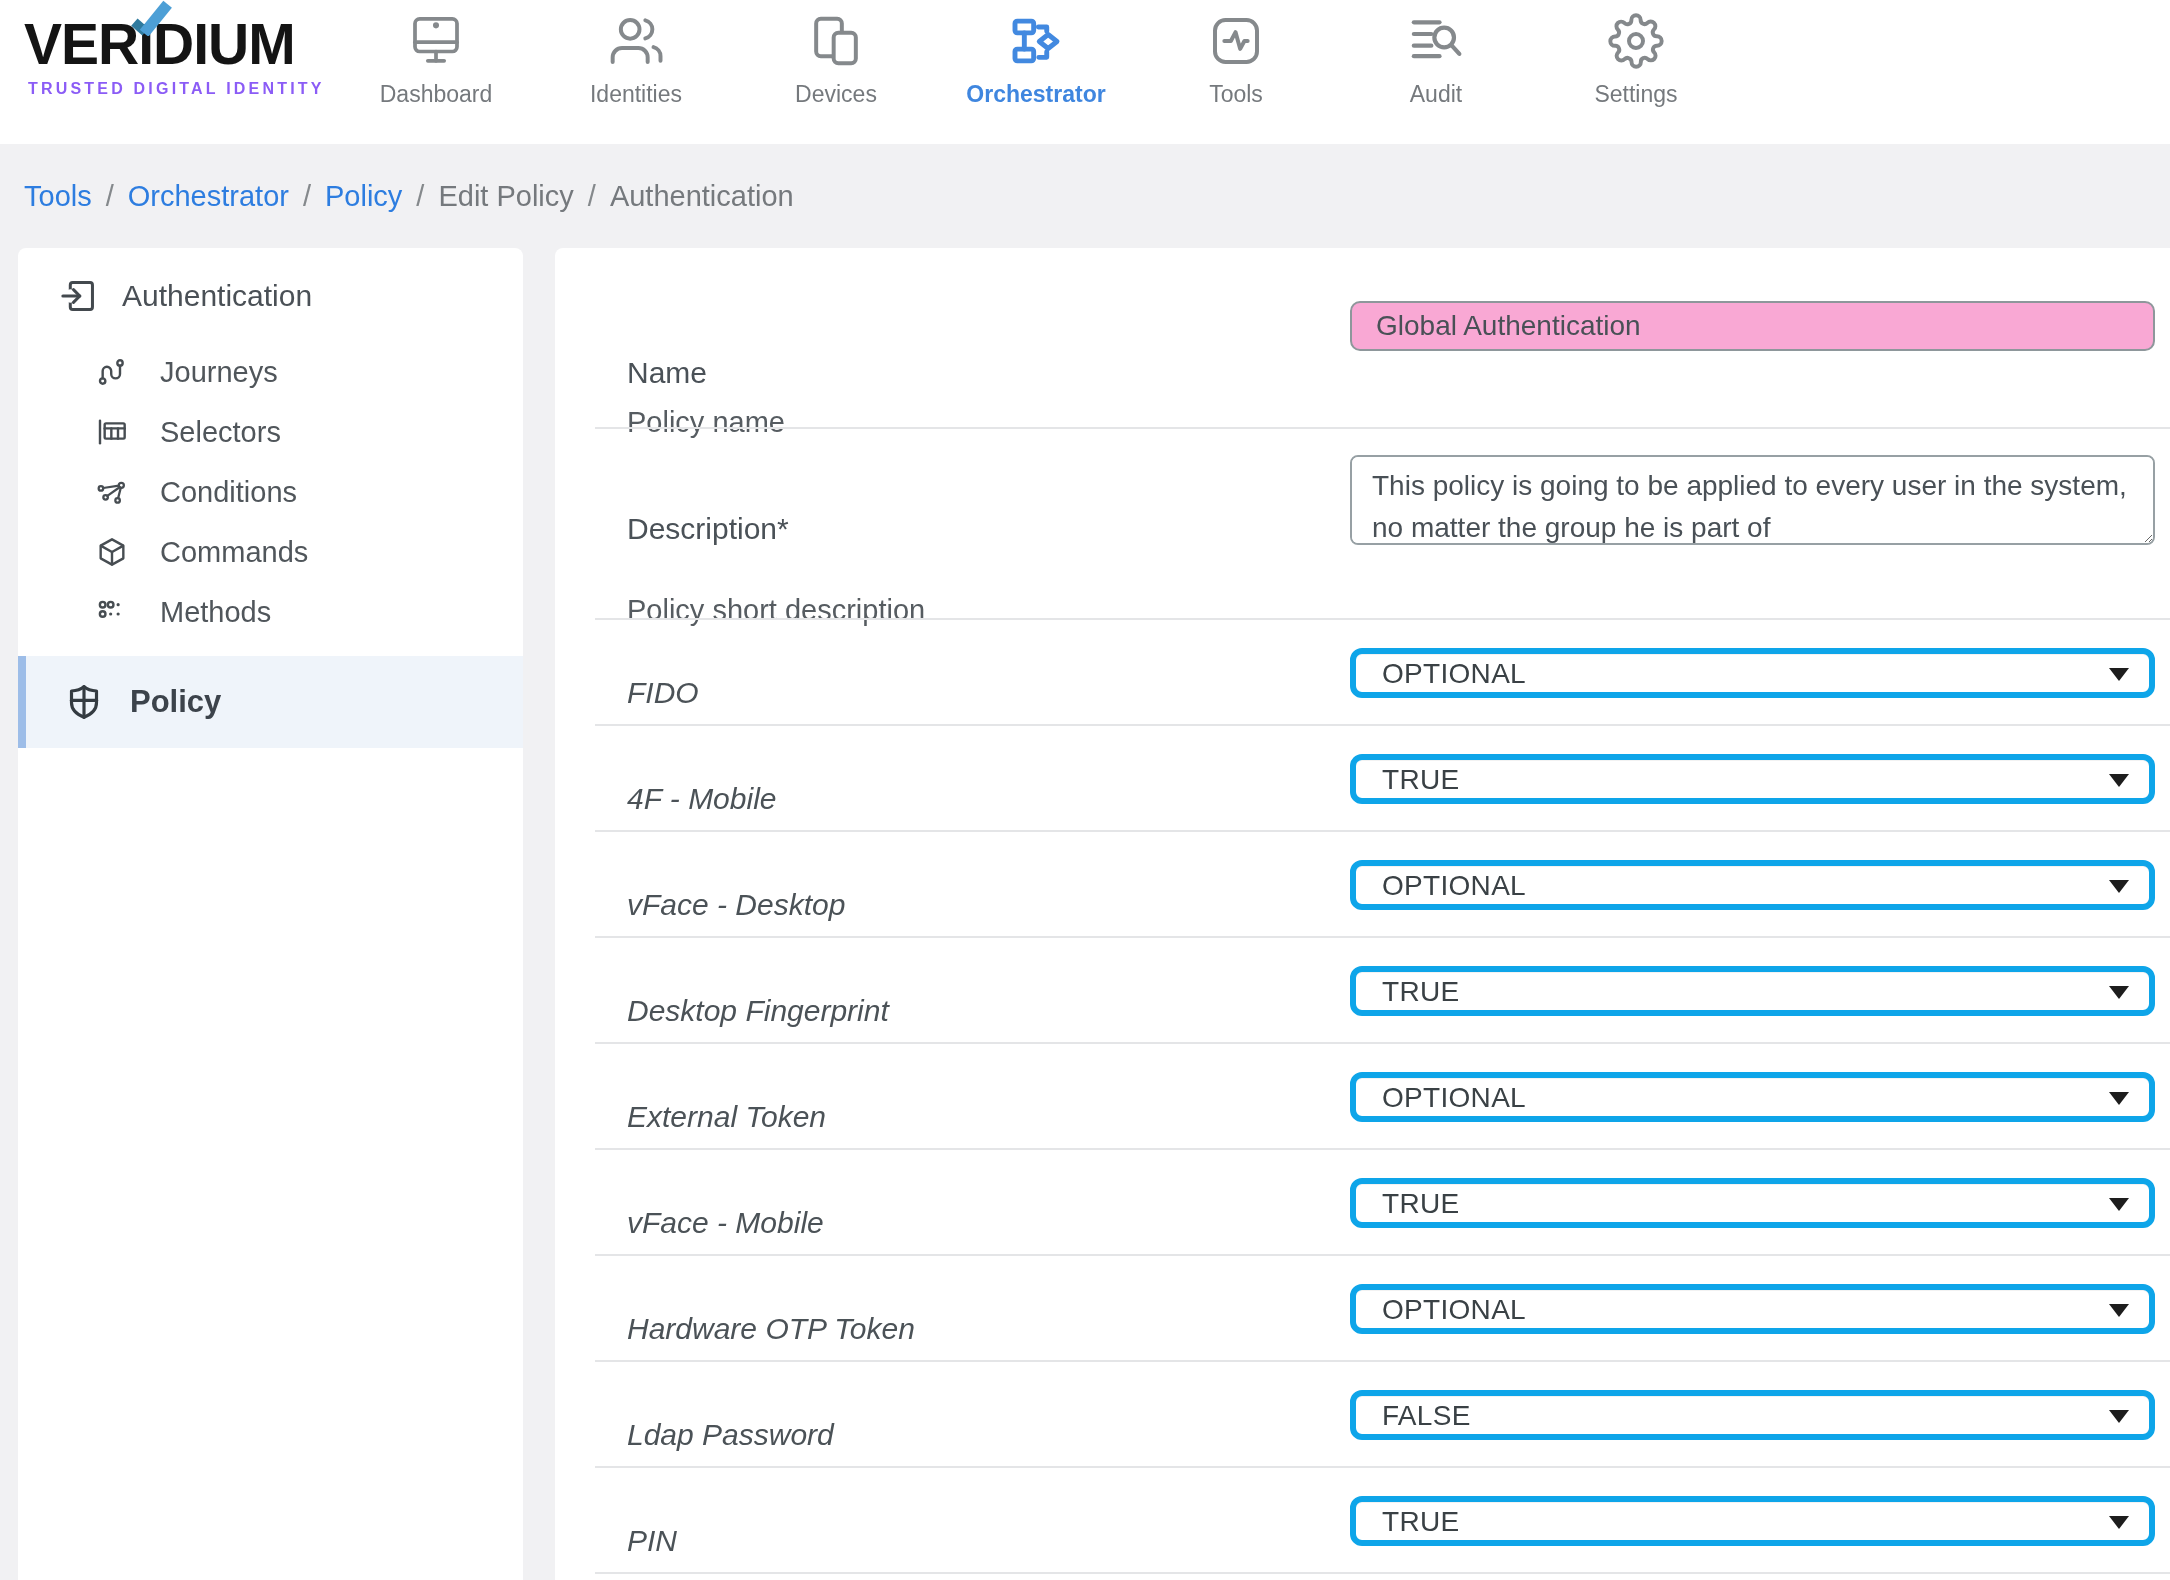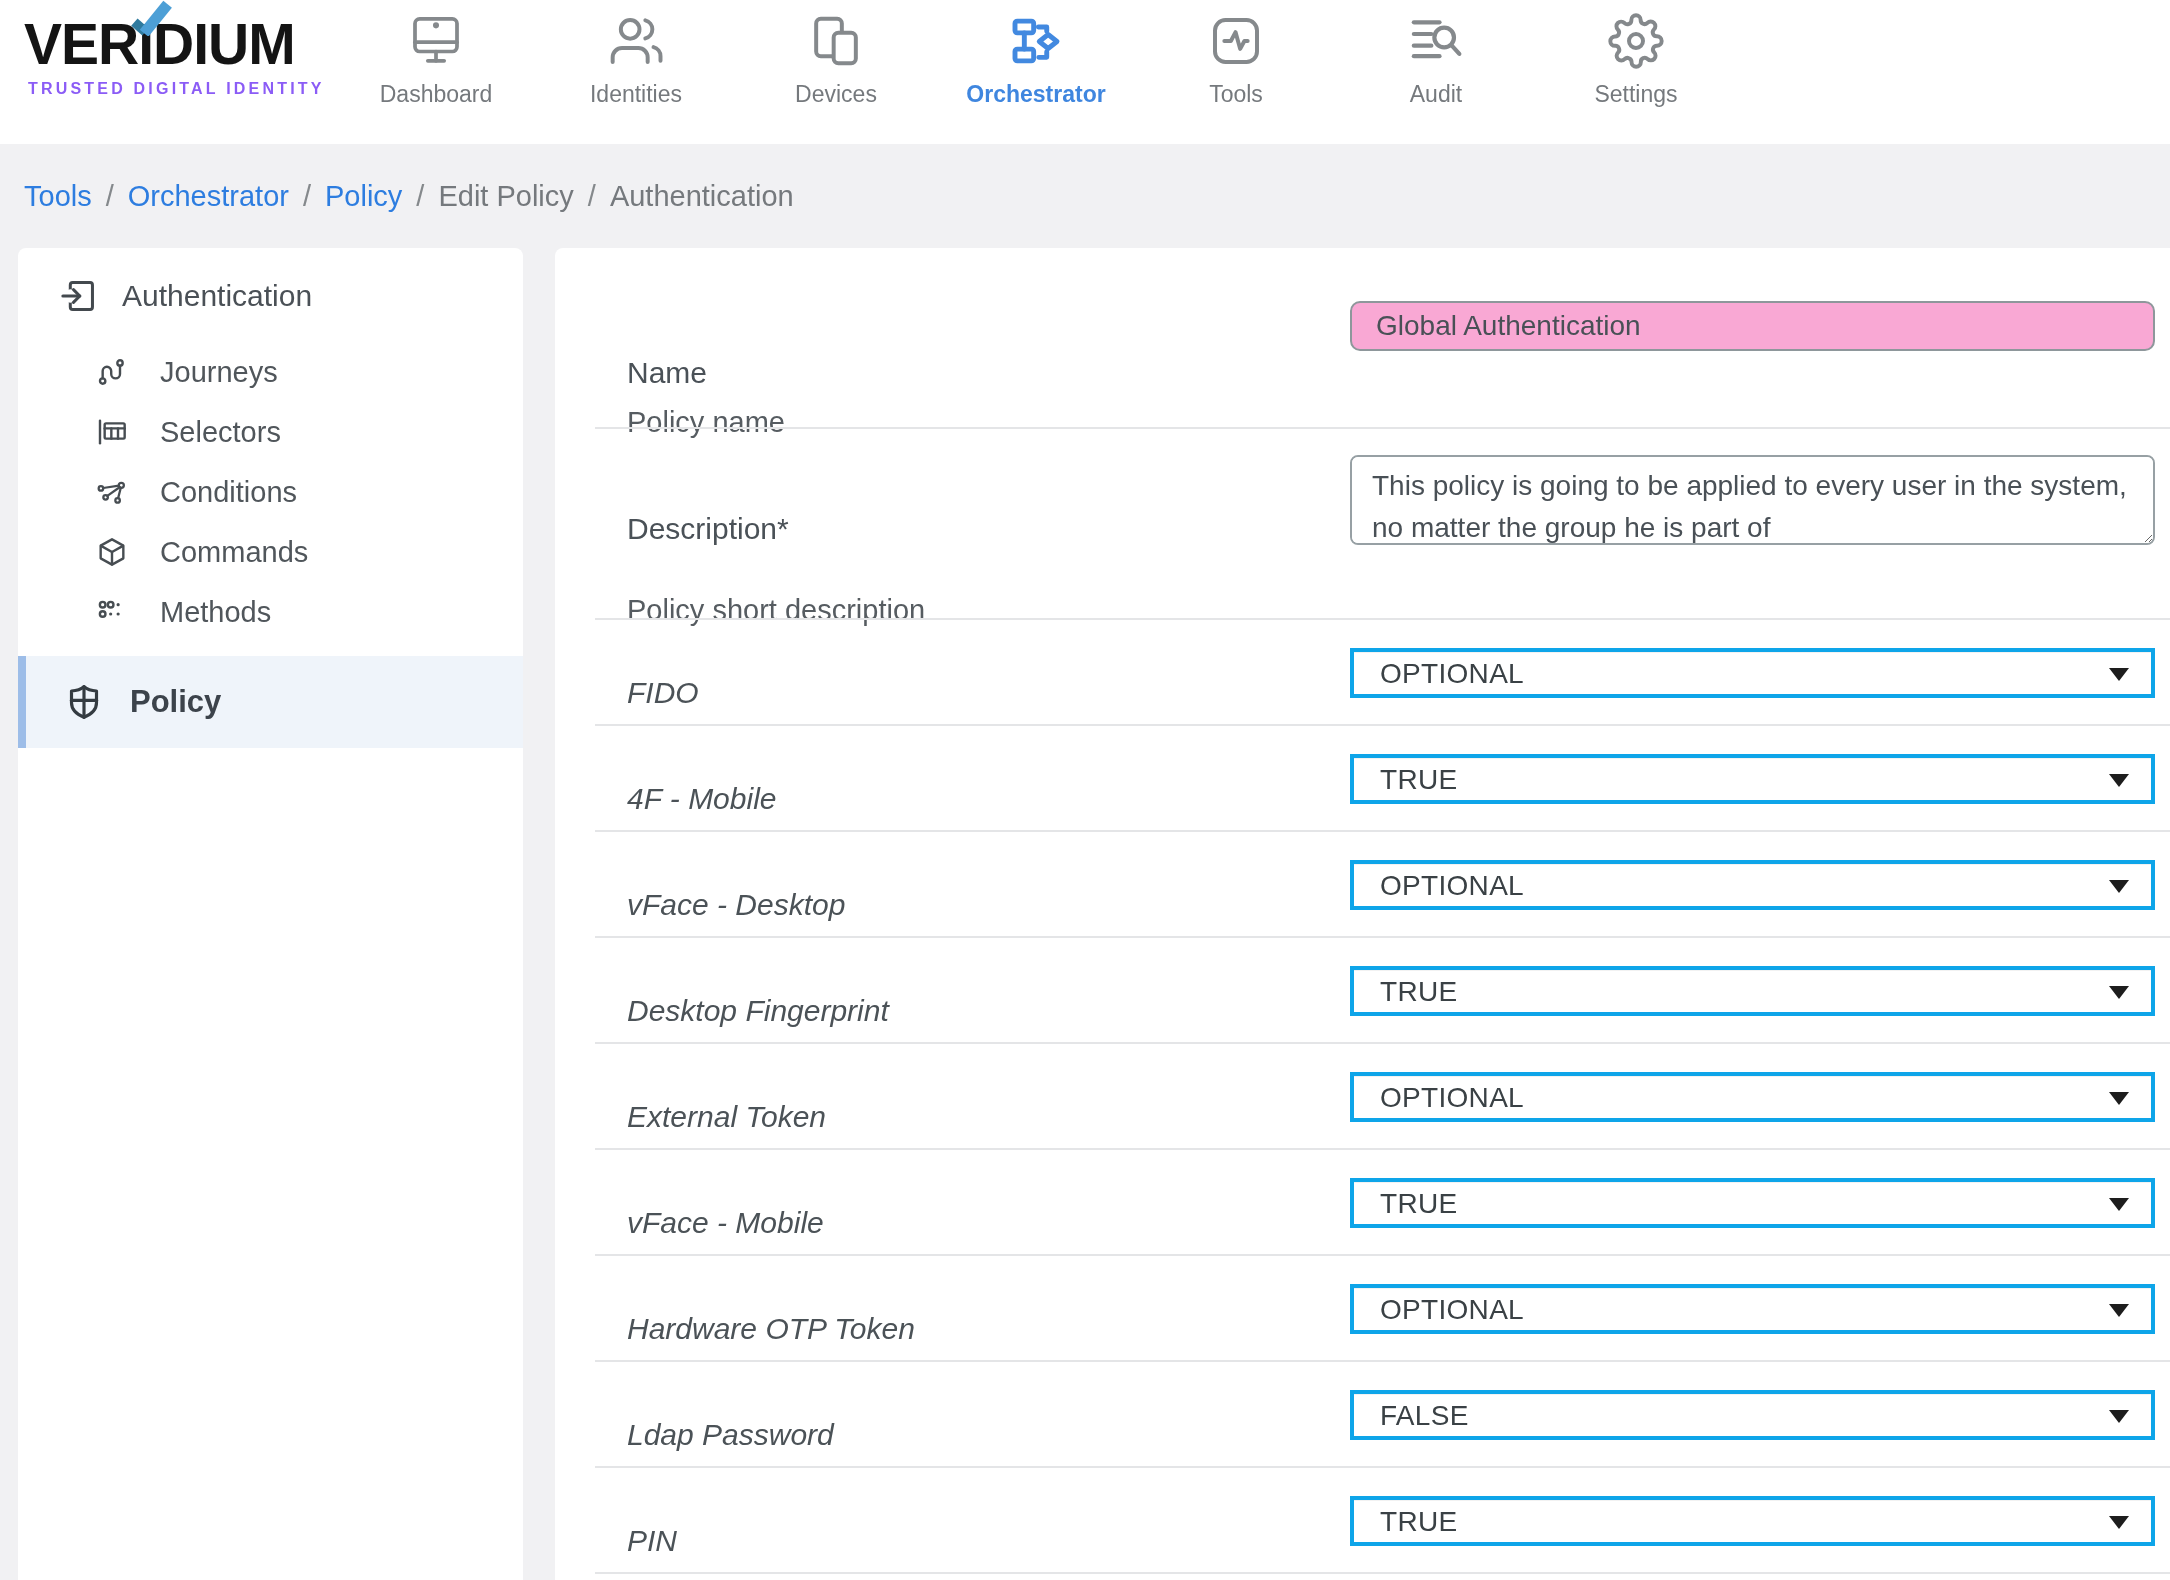--- a/index.html
+++ b/index.html
@@ -69,21 +69,21 @@
     border-radius:8px; padding:8px 20px; font-size:28px; line-height:1.5; color:#495056;
     font-family:"Liberation Sans", sans-serif; outline:none; resize:both; }
 
   .method-row { height:106px; align-items:center; }
   .method-label { font-size:30px; color:#4b5257;font-style:italic; }
   .select-wrap { position:relative; width:805px; }
   .select-wrap::after { content:""; position:absolute; right:26px; top:50%; margin-top:-5px;
     border-left:10px solid transparent; border-right:10px solid transparent;
     border-top:13px solid #1d1d1d; pointer-events:none; }
   .method-select { appearance:none; -webkit-appearance:none; width:100%; height:50px;
-    background:#ffffff; border:4px solid #0ea5e9; border-radius:0; padding:0 26px;
+    background:#ffffff; border:6px solid #0ea5e9; border-radius:12px; padding:0 26px;
     font-size:28px; font-weight:500; color:#3a4145; letter-spacing:0.3px;
     font-family:"Liberation Sans", sans-serif; cursor:pointer; outline:none;
     box-shadow:inset 0 1px 0 rgba(0,0,0,0.05); }
 </style>
 </head>
 <body>
 
 <header class="navbar">
   <div class="brand">
     <div class="brand-text-wrap">

